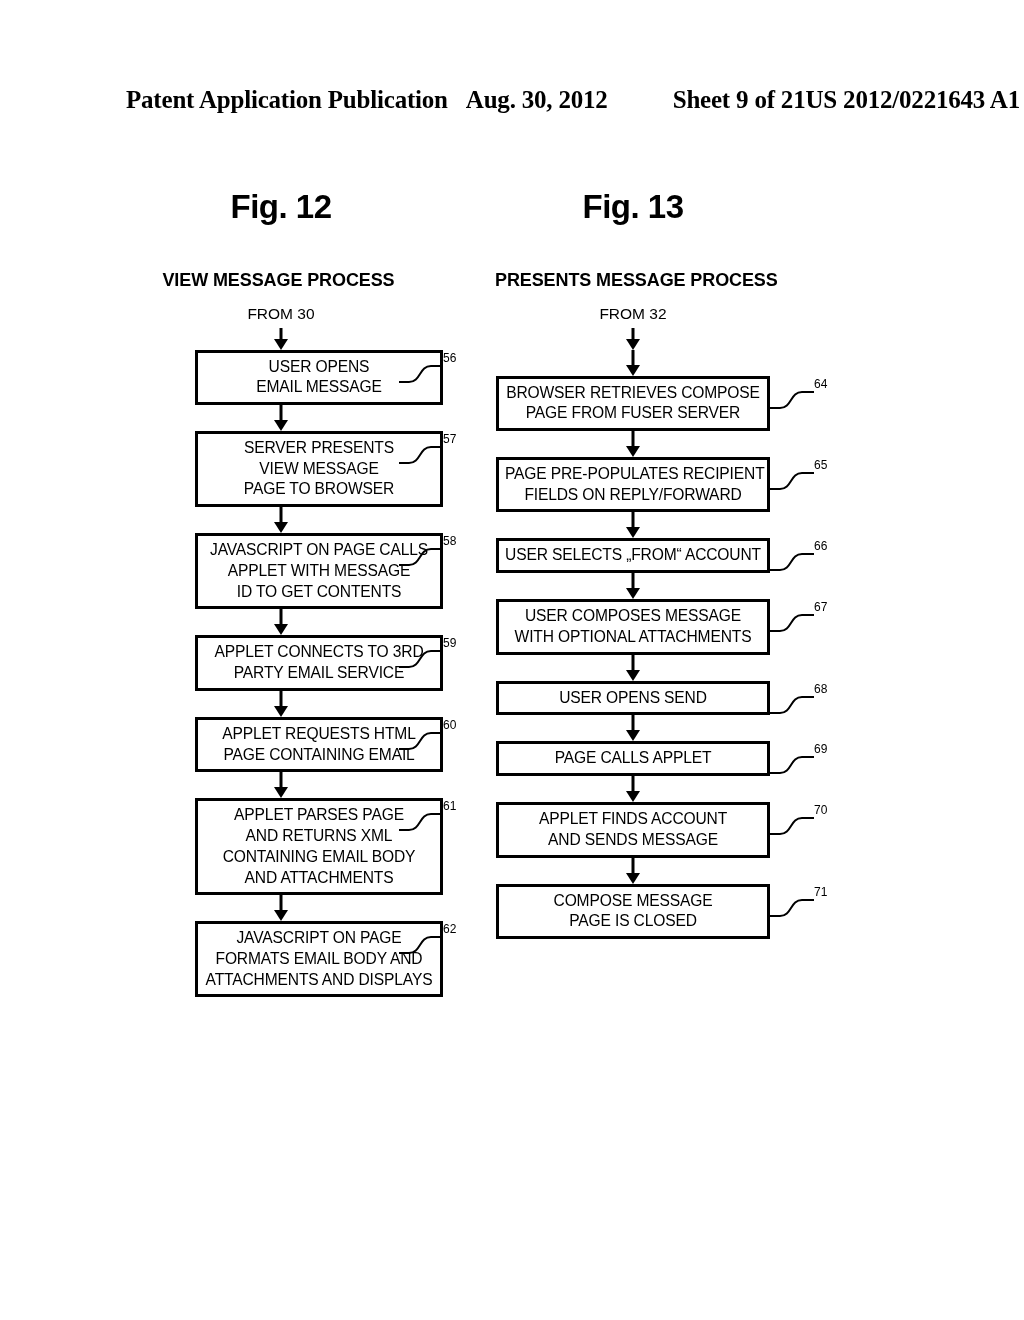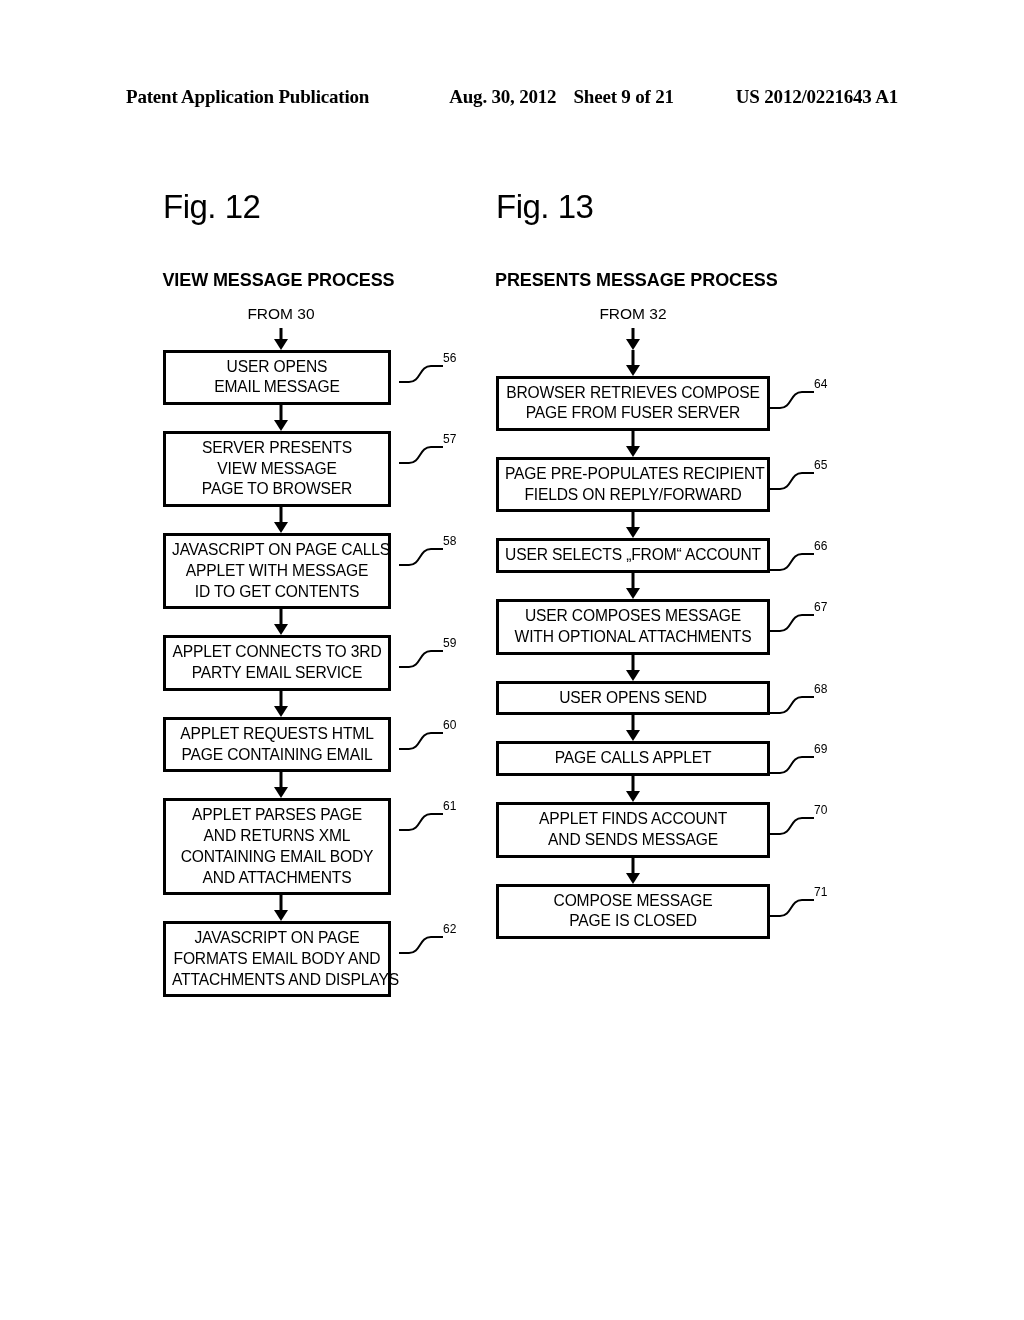--- a/index.html
+++ b/index.html
@@ -16,52 +16,53 @@
     overflow: hidden;
   }
 
   
   .page-header {
     position: absolute;
     top: 86px;
     left: 126px;
     width: 772px;
     display: flex;
-    justify-content: space-between;
+    justify-content: flex-start;
     align-items: baseline;
     font-family: "Liberation Serif", serif;
     font-weight: bold;
-    font-size: 19px;
+    font-size: 25px;
     letter-spacing: -0.2px;
     white-space: nowrap;
   }
   .page-header .hdr-mid {
     margin-left: 18px;
     margin-right: 10px;
   }
   .page-header .hdr-sheet { margin-left: 7px; }
-  .hdr-group { display: flex; align-items: baseline; }
+  .hdr-group { display: flex; align-items: baseline; gap: 48px; }
 
   
   .figures {
     position: absolute;
     top: 190px;
     left: 0;
     width: 1024px;
   }
   .fig-col {
     position: absolute;
     top: 0;
   }
   #fig12-col { left: 163px; width: 236px; }
   #fig13-col { left: 496px; width: 274px; }
 
   .fig-title {
+    text-align: center;
     font-size: 33px;
-    font-weight: normal;
+    font-weight: bold;
     letter-spacing: -0.5px;
     line-height: 1;
   }
   .fig-subtitle {
     text-align: center;
     font-size: 18px;
     font-weight: bold;
     letter-spacing: -0.1px;
     line-height: 1;
     margin-bottom: 17px;
@@ -118,21 +119,21 @@
     box-sizing: border-box;
     display: flex;
     align-items: center;
     justify-content: center;
     text-align: center;
     font-size: 15.6px;
     line-height: 1.33;
     letter-spacing: -0.15px;
     padding: 4px 6px;
   }
-  #fig12-col .pbox { width: 228px; }
+  #fig12-col .pbox { width: 248px; margin-left: 32px; }
   #fig13-col .pbox { width: 274px; }
 
   .pbox .lines { width: 100%; }
   .pbox .lines span { display: block; white-space: nowrap; }
 
   
   .ref {
     position: absolute;
     top: 2px;
     left: 100%;

